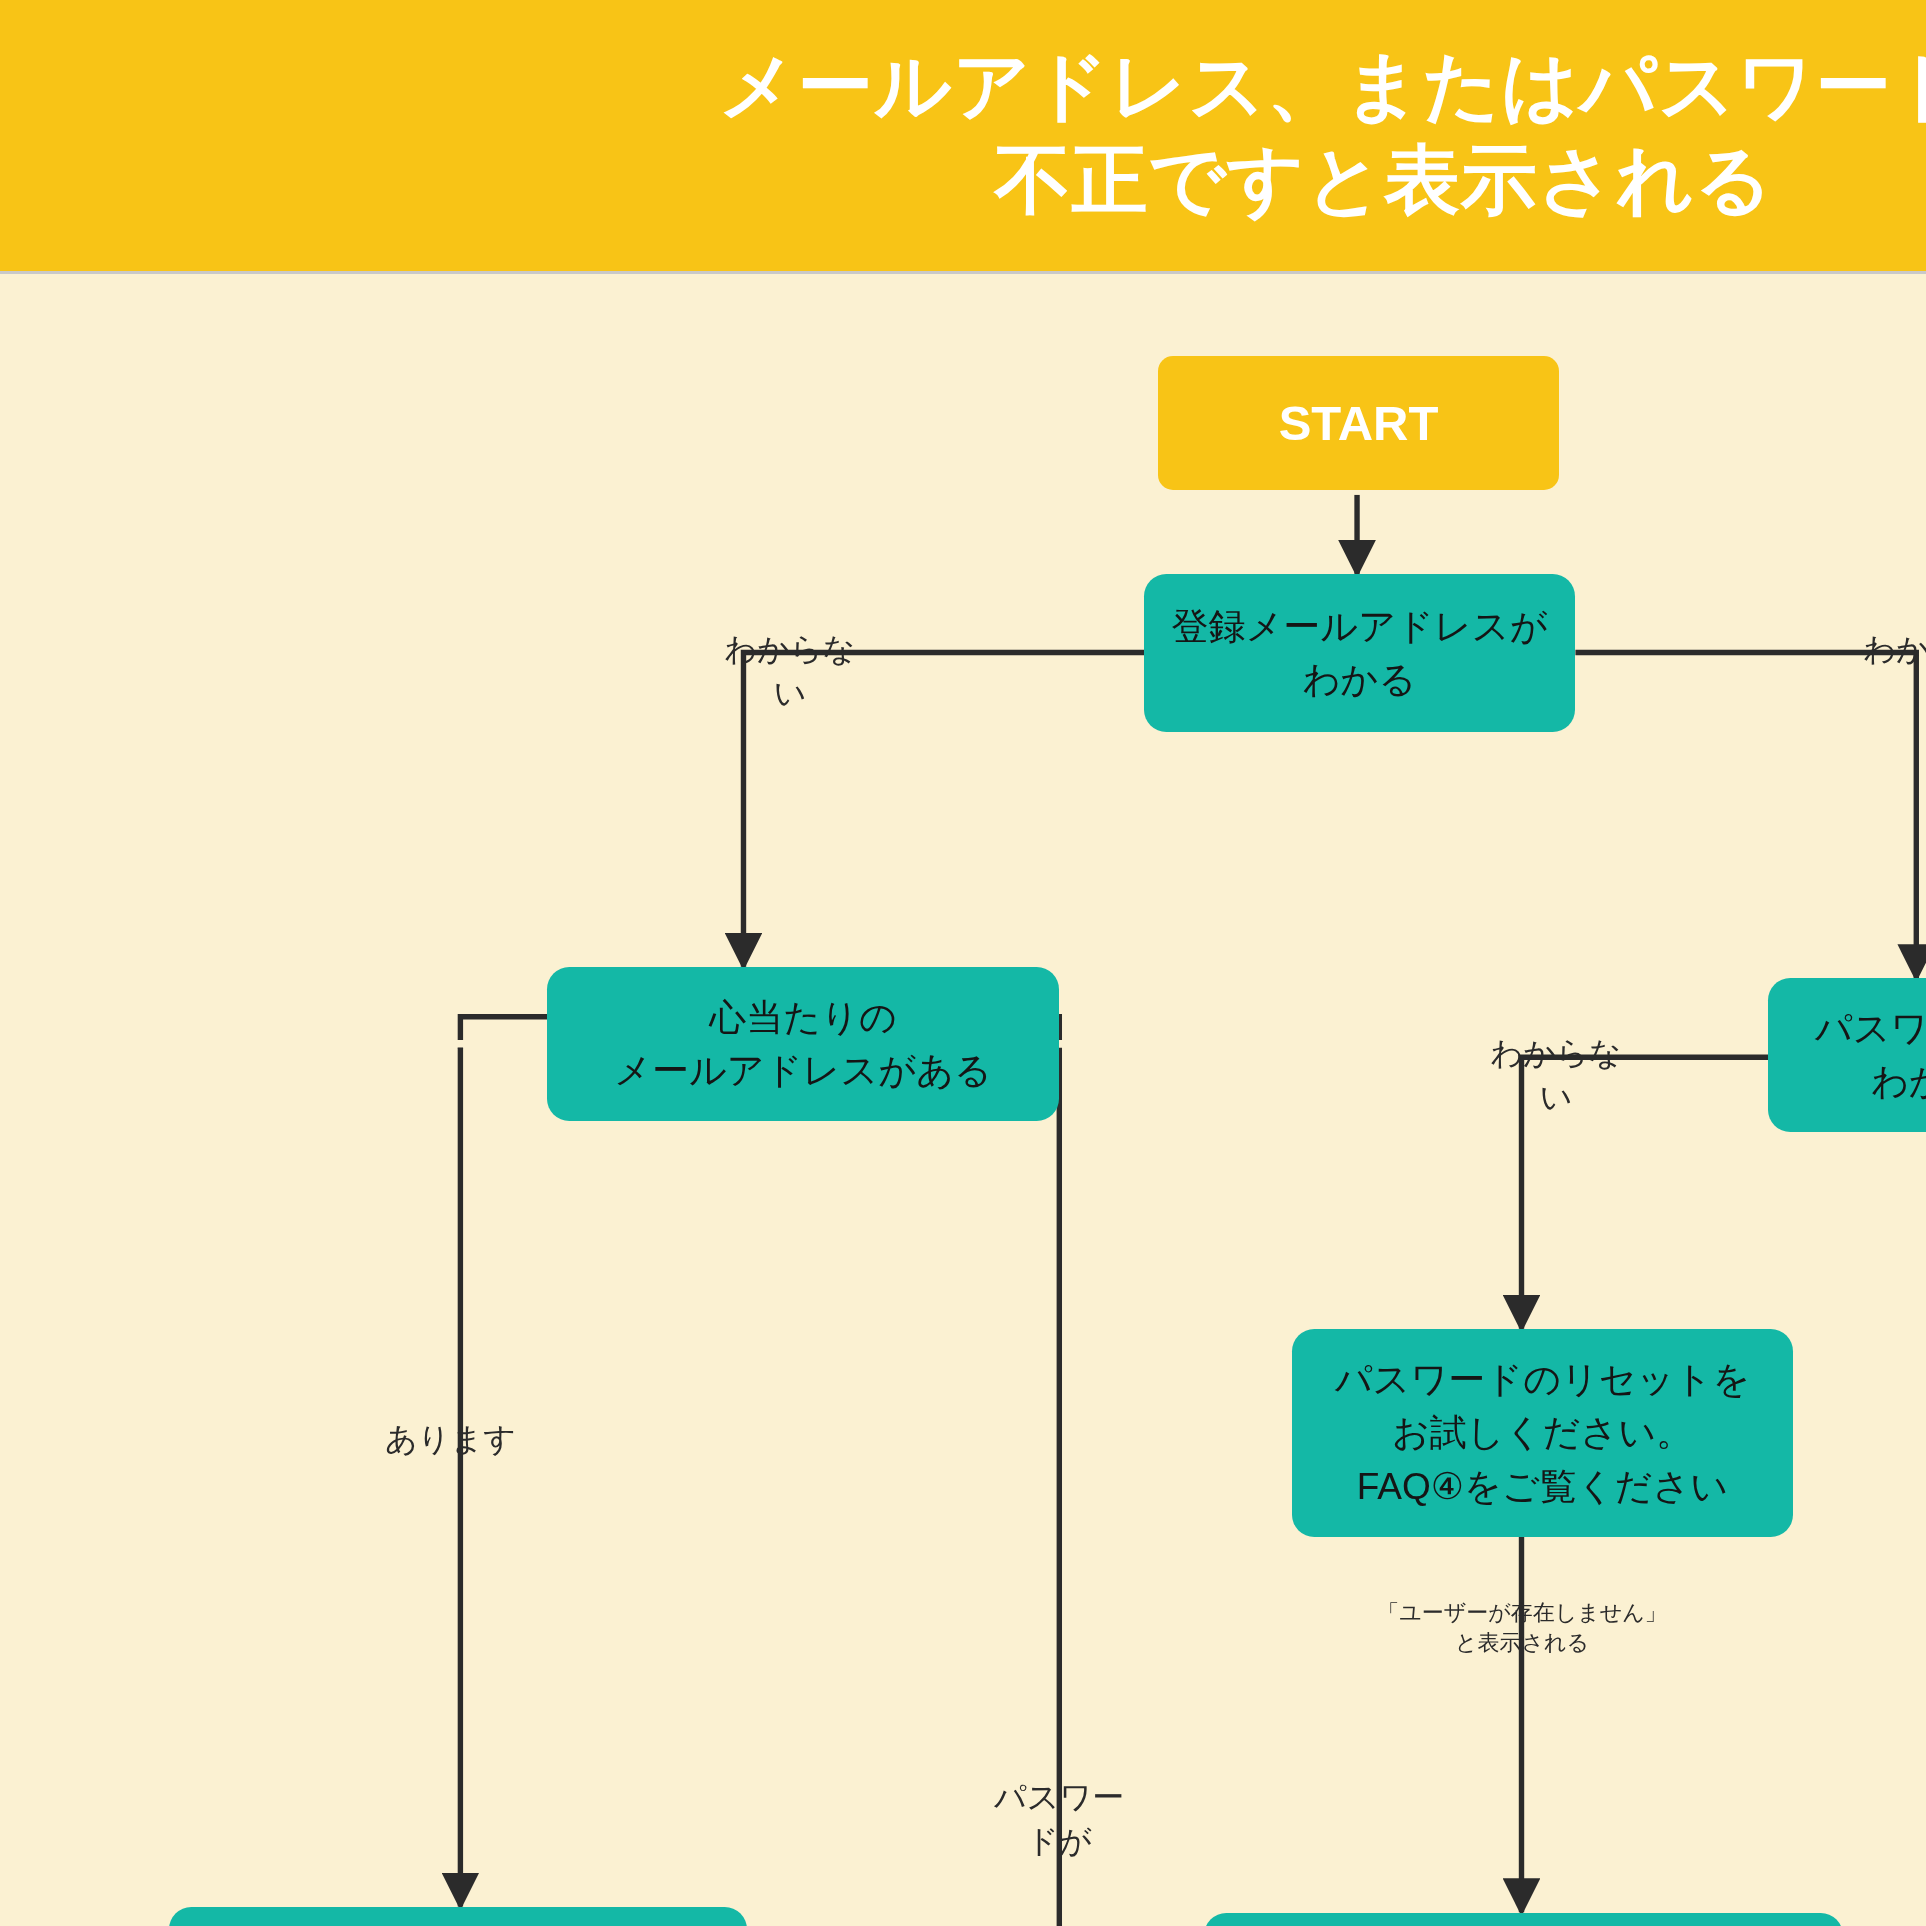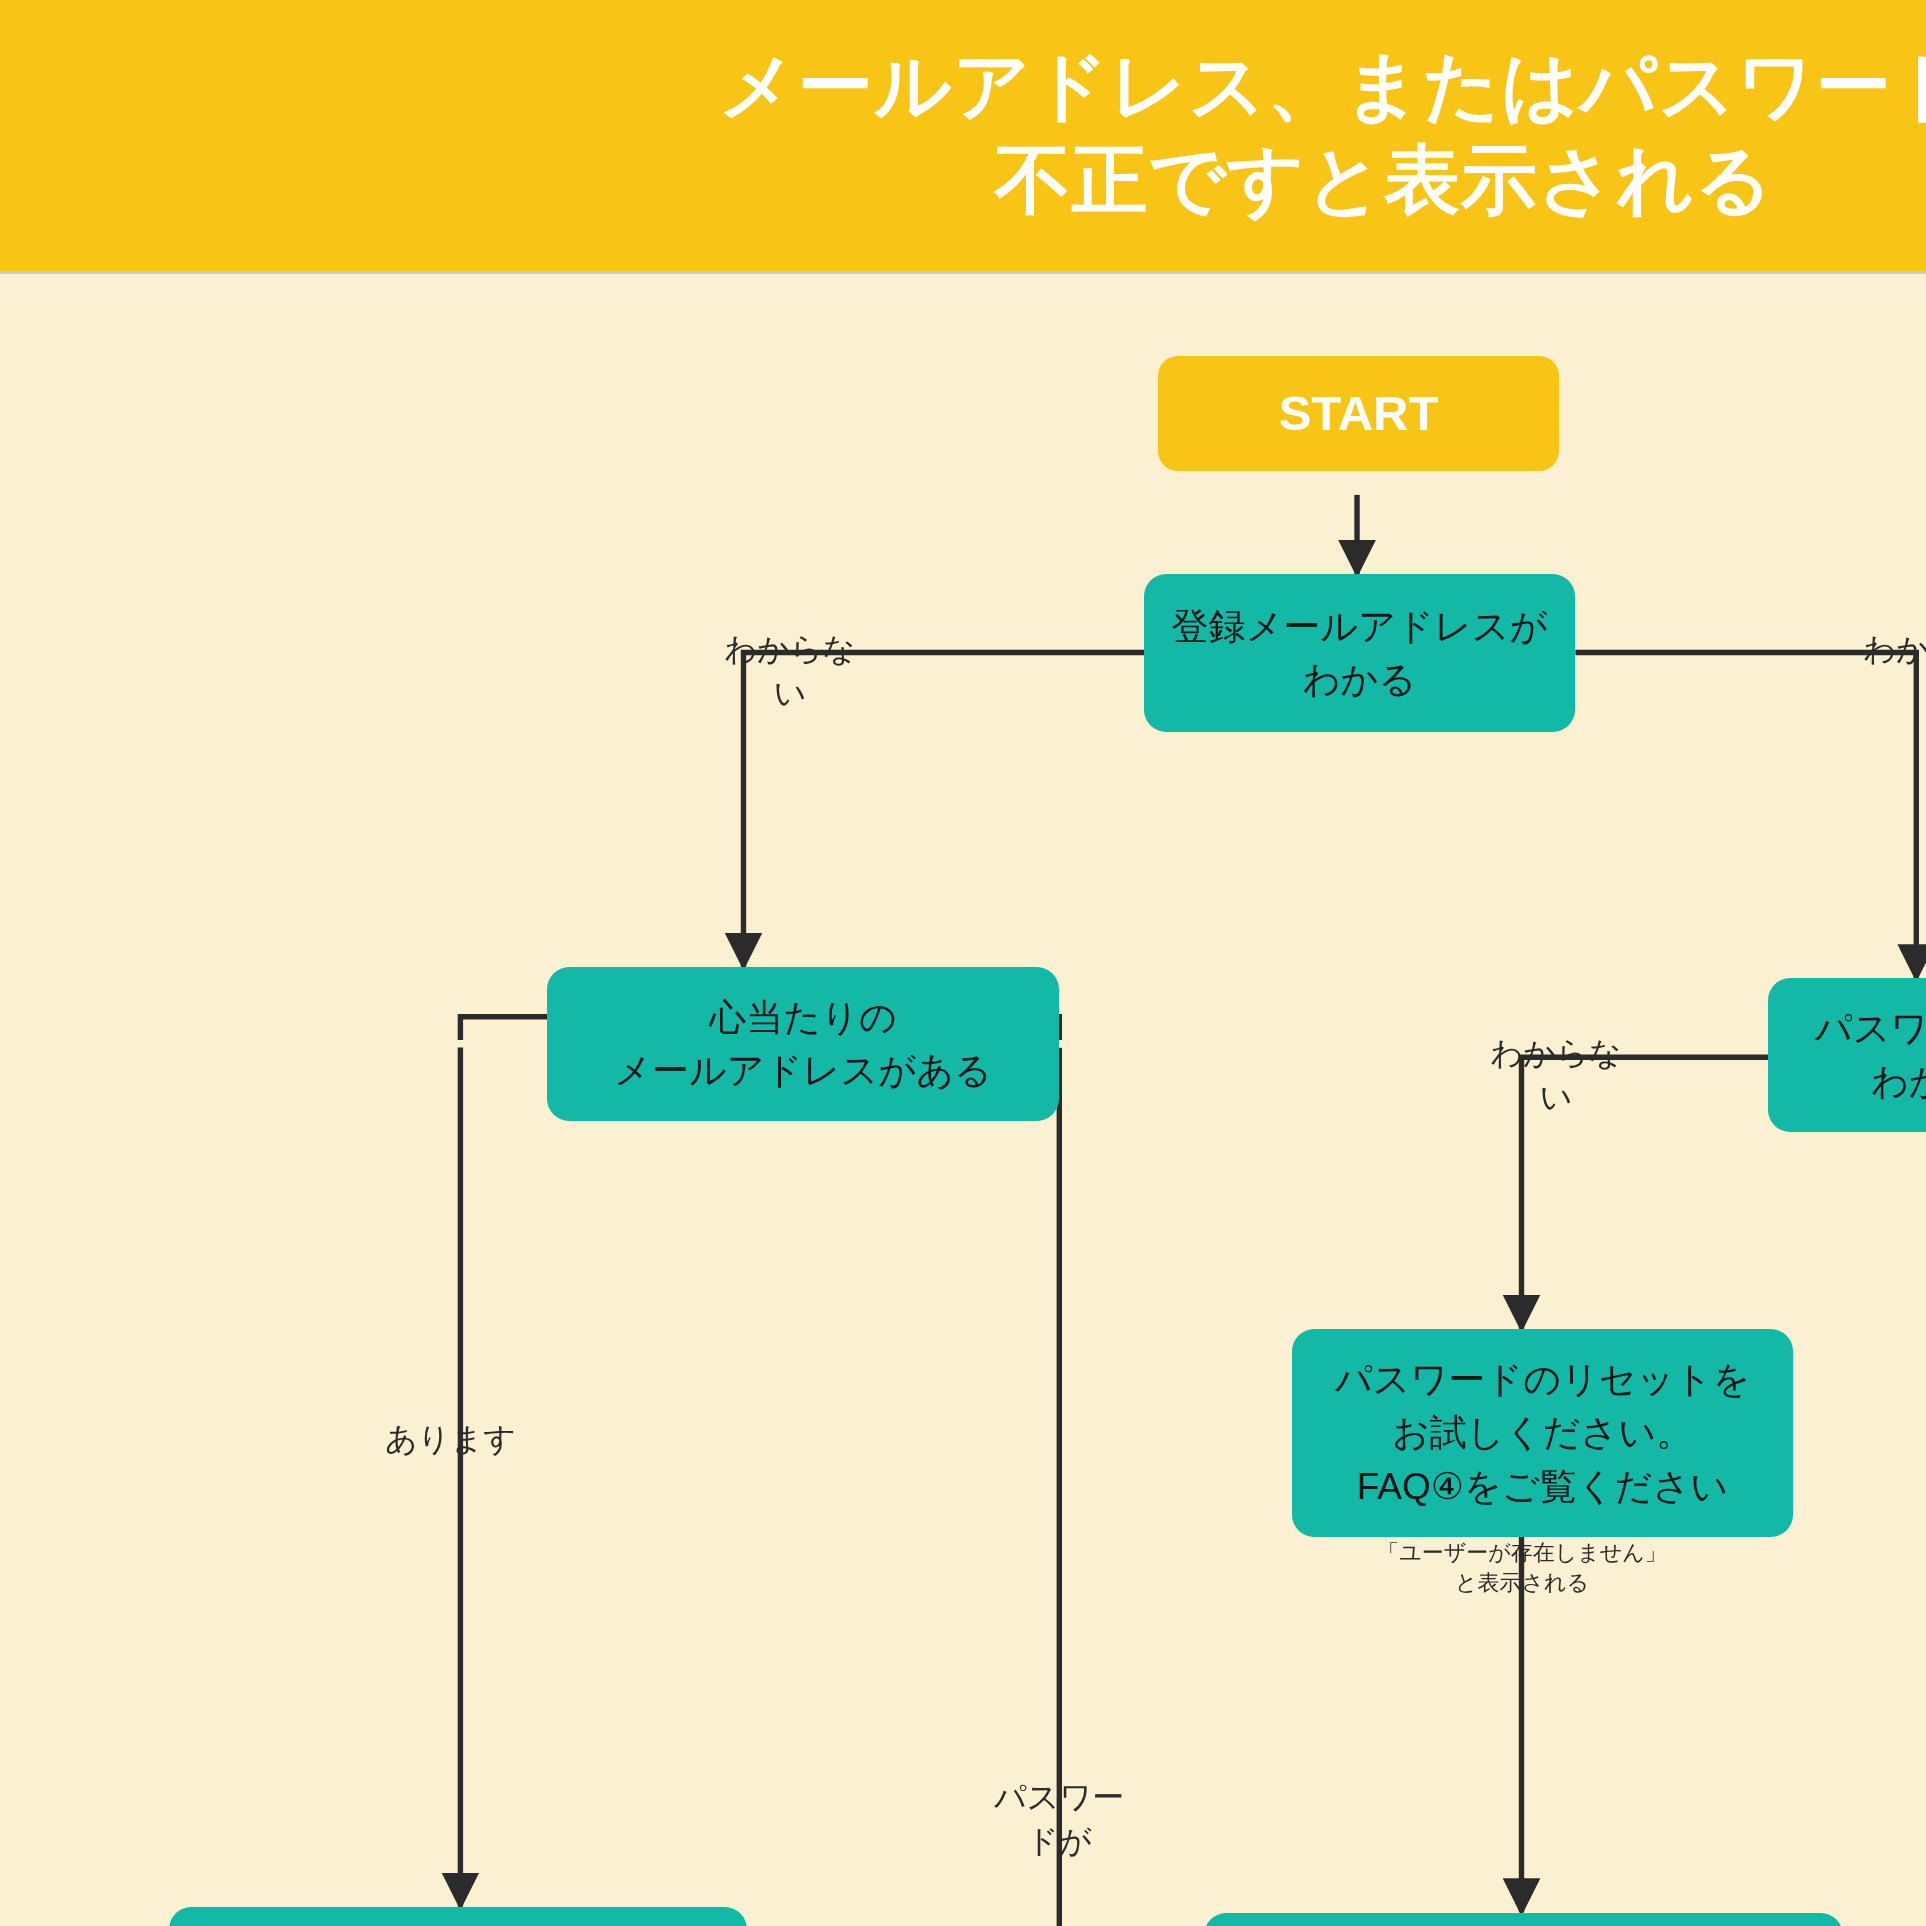--- a/index.html
+++ b/index.html
@@ -130,21 +130,21 @@
 
     <g stroke="#2b2b2b" stroke-width="14" fill="none">
       <path d="M 1195 2720 L 1195 2720"></path>
       <path d="M 1195 2716 L 1195 2716"></path>
     </g>
   <g stroke="#2b2b2b" stroke-width="14" fill="none">
         <path d="M 1195 2700 L 1195 2640 L 2750 2640 L 2750 2700"></path>
       </g>
     </svg>
 
-  <div class="node start" style="left:1158px; top:356px; width:401px; height:115px;">START</div>
+  <div class="node start" style="left:1158px; top:356px; width:401px; height:134px;border-radius:15px;">START</div>
 
   <div class="node" style="left:1144px; top:574px; width:431px; height:158px;">登録メールアドレスが
 わかる</div>
 
   <div class="node" style="left:547px; top:967px; width:512px; height:154px;">心当たりの
 メールアドレスがある</div>
 
   <div class="node" style="left:1768px; top:978px; width:320px; height:154px;">パスワードが
 わかる</div>
 
@@ -164,17 +164,17 @@
   <div class="edge-label" style="left:709px; top:628px; width:162px;">わからない</div>
 
   <div class="edge-label" style="left:1849px; top:628px; width:127px;">わかる</div>
 
   <div class="edge-label" style="left:1475px; top:1032px; width:162px;">わからない</div>
 
   <div class="edge-label" style="left:385px; top:1418px; width:131px;">あります</div>
 
   <div class="edge-label" style="left:978px; top:1776px; width:162px;">パスワードが</div>
 
-  <div class="edge-label tiny" style="left:1337px; top:1538px; width:370px;">「ユーザーが存在しません」
+  <div class="edge-label tiny" style="left:1337px; top:1598px; width:370px;">「ユーザーが存在しません」
 と表示される</div>
 
 </div>
 
 
 </body></html>

